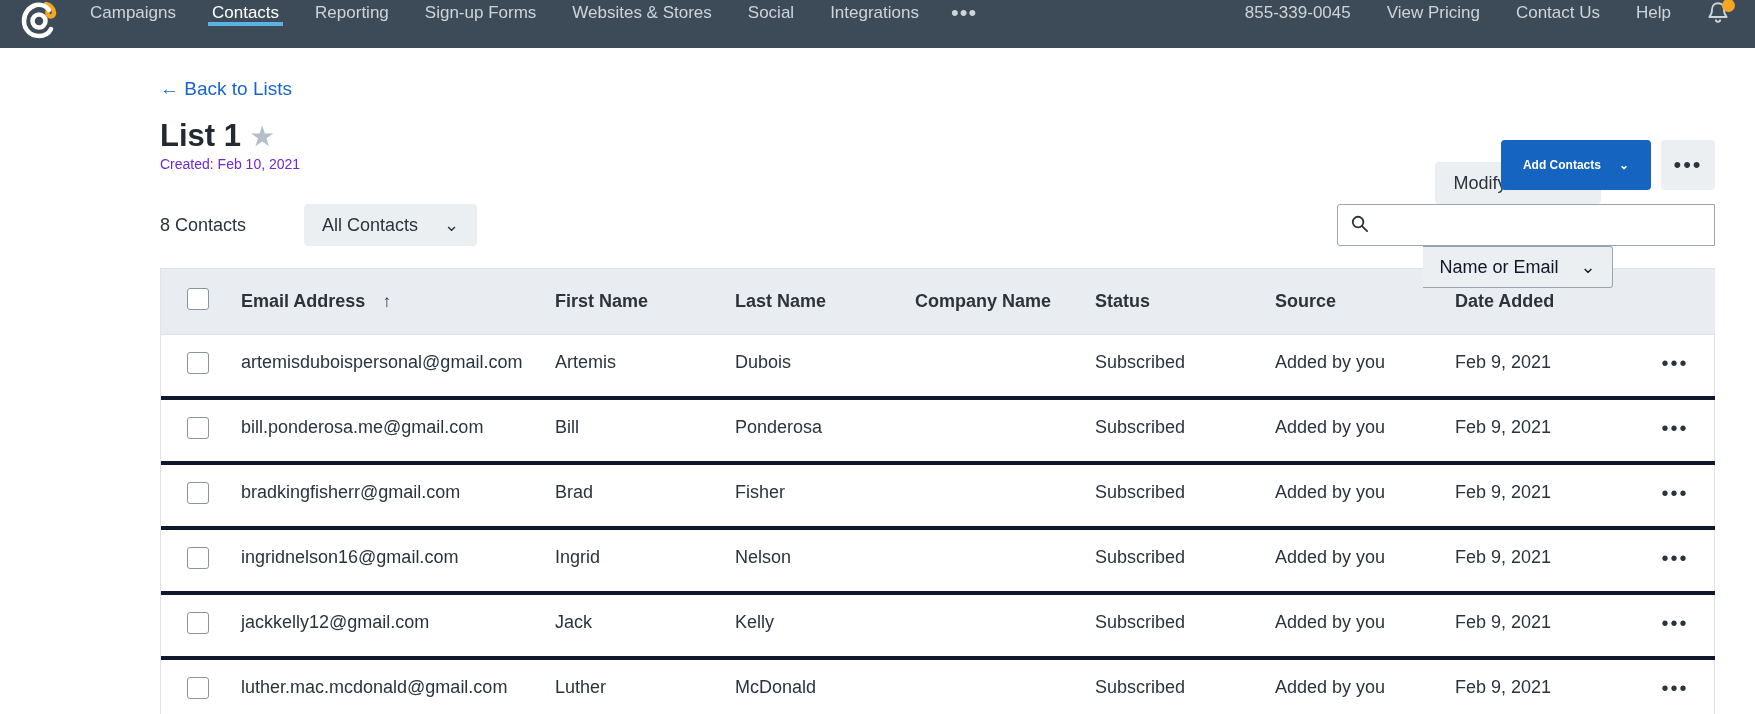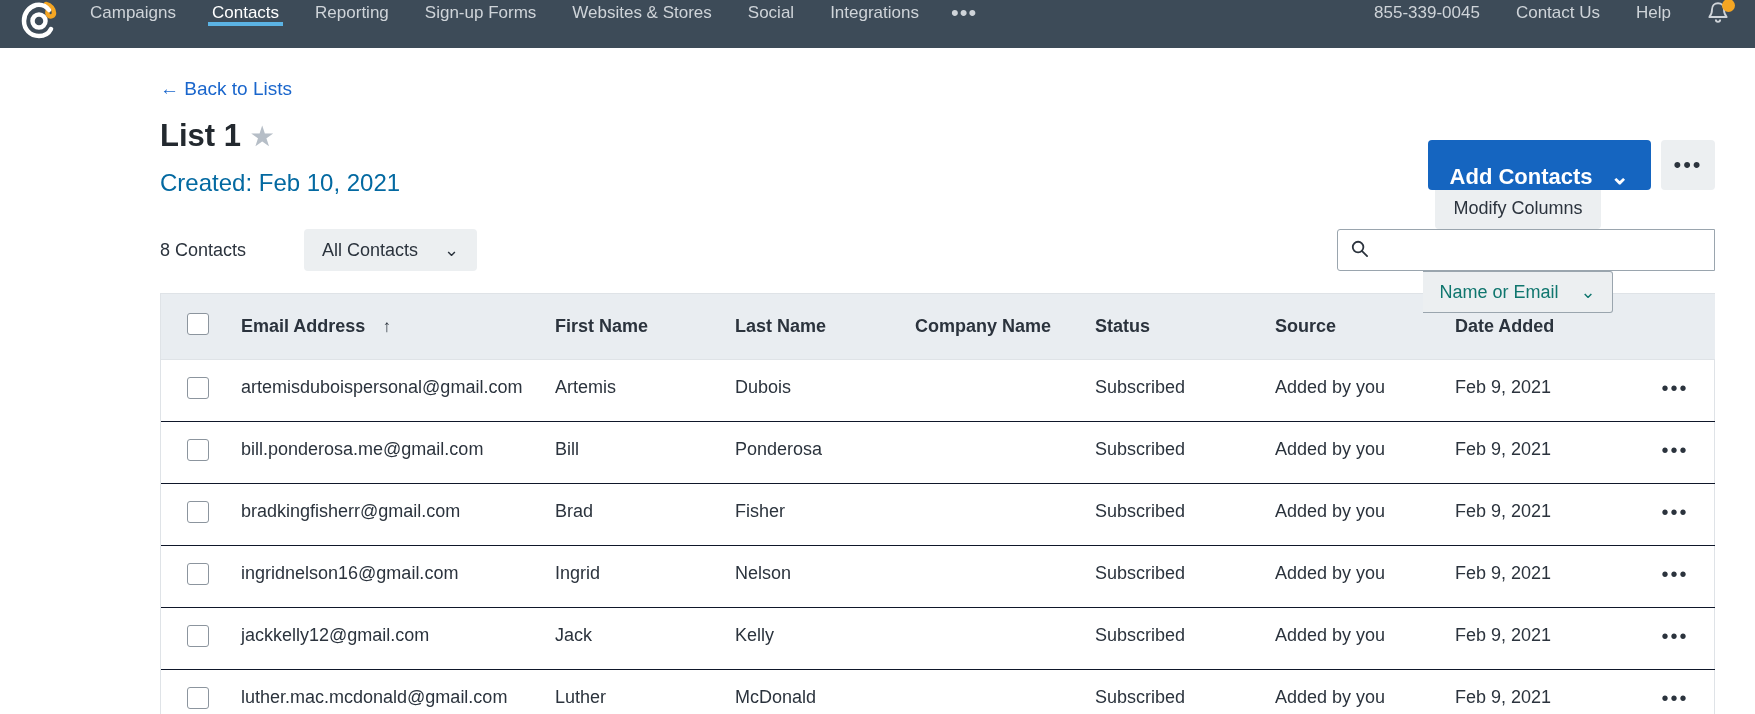--- a/index.html
+++ b/index.html
@@ -80,43 +80,43 @@
   .page-title {
     font-size: 31px;
     font-weight: bold;
     color: #23292f;
     display: flex;
     align-items: center;
     gap: 10px;
   }
   .star { color: #b6bec7; font-size: 25px; line-height: 1; }
   .created {
-    margin-top: 15px;
-    font-size: 24px;
-    color: #0369a1;
+    margin-top: 2px;
+    font-size: 14px;
+    color: #6d28d9;
   }
   .title-actions {
     position: absolute;
     right: 40px;
     top: 140px;
     display: flex;
     align-items: center;
     gap: 10px;
   }
   .btn-primary {
     background: #1565c0;
     color: #fff;
     border: none;
     border-radius: 4px;
-    font-size: 22px;
+    font-size: 12px;
     font-weight: bold;
     padding: 0 22px;
     height: 50px;
     display: flex;
-    align-items: flex-end;
+    align-items: center;
     gap: 18px;
     cursor: pointer;
     font-family: "Liberation Sans", sans-serif;
   }
   .btn-ghost {
     background: #eceff1;
     border: none;
     border-radius: 4px;
     height: 50px;
     width: 54px;
@@ -188,21 +188,21 @@
     height: 42px;
     border: 1px solid #9aa5ae;
     border-left: none;
     border-radius: 0 3px 3px 0;
     background: #eceff1;
     display: flex;
     align-items: center;
     gap: 22px;
     padding: 0 16px;
     font-size: 18px;
-    color: #0f766e;
+    color: #0f172a;
     cursor: pointer;
   }
 
   
   .table-wrap {
     margin: 22px 40px 0 160px;
     border-left: 1px solid #dfe3e7;
     border-right: 1px solid #dfe3e7;
     border-top: 1px solid #dfe3e7;
   }
@@ -222,21 +222,21 @@
   .c-last  { width: 180px; }
   .c-comp  { width: 180px; }
   .c-stat  { width: 180px; }
   .c-src   { width: 180px; }
   .c-date  { width: 180px; }
   .c-act   { width: 80px; }
   tbody td {
     font-size: 18px;
     color: #2b333d;
     padding: 17px 0;
-    border-bottom: 1px solid #0f172a;
+    border-bottom: 4px solid #0f172a;
     vertical-align: top;
     word-break: break-all;
   }
   tbody td.c-check { padding-left: 26px !important; vertical-align: top; }
   .cb {
     width: 22px; height: 22px;
     border: 1px solid #8c959e;
     border-radius: 3px;
     background: #fff;
     display: inline-block;
@@ -280,20 +280,23 @@
     <div class="nav-item">
         <span>Integrations</span>
       </div>
     <div class="nav-item dots">
         <span>•••</span>
       </div>
   </div>
 
   <div class="nav-right">
     <div class="nav-phone">855-339-0045</div>
+    <div class="nav-item">
+        <span>View Pricing</span>
+      </div>
     <div class="nav-item">
         <span>Contact Us</span>
       </div>
     <div class="nav-item">
         <span>Help</span>
       </div>
     <div class="bell-wrap">
       <svg width="26" height="26" viewBox="0 0 24 24">
         <path d="M12 3 C8.7 3 6.5 5.3 6.5 8.6 C6.5 13 5 14.6 4 15.7 H20 C19 14.6 17.5 13 17.5 8.6 C17.5 5.3 15.3 3 12 3 Z" fill="none" stroke="#cfd4d9" stroke-width="1.7" stroke-linejoin="round"></path>
         <path d="M10 18 C10 19.3 10.9 20.2 12 20.2 C13.1 20.2 14 19.3 14 18" fill="none" stroke="#cfd4d9" stroke-width="1.7"></path>

